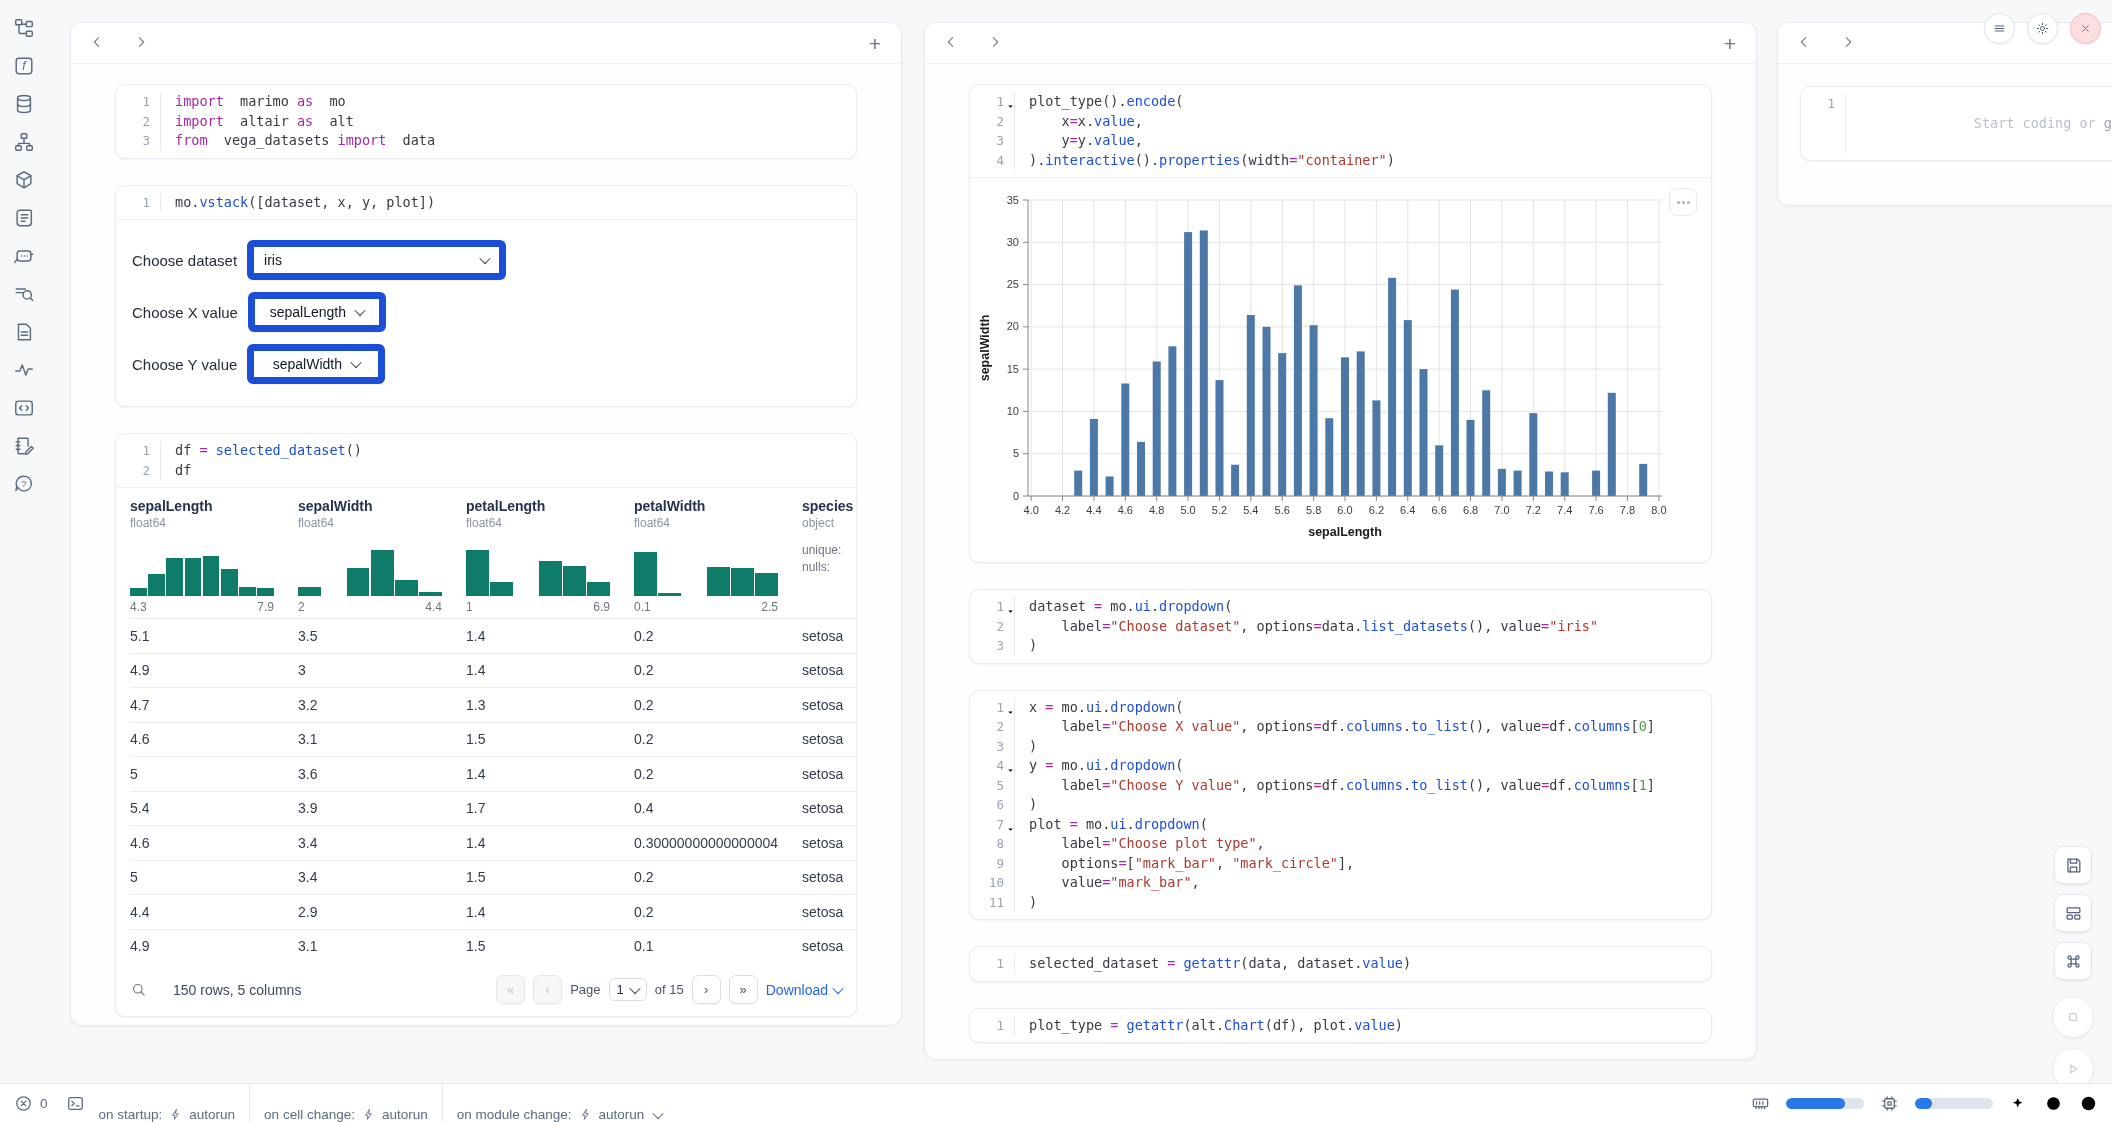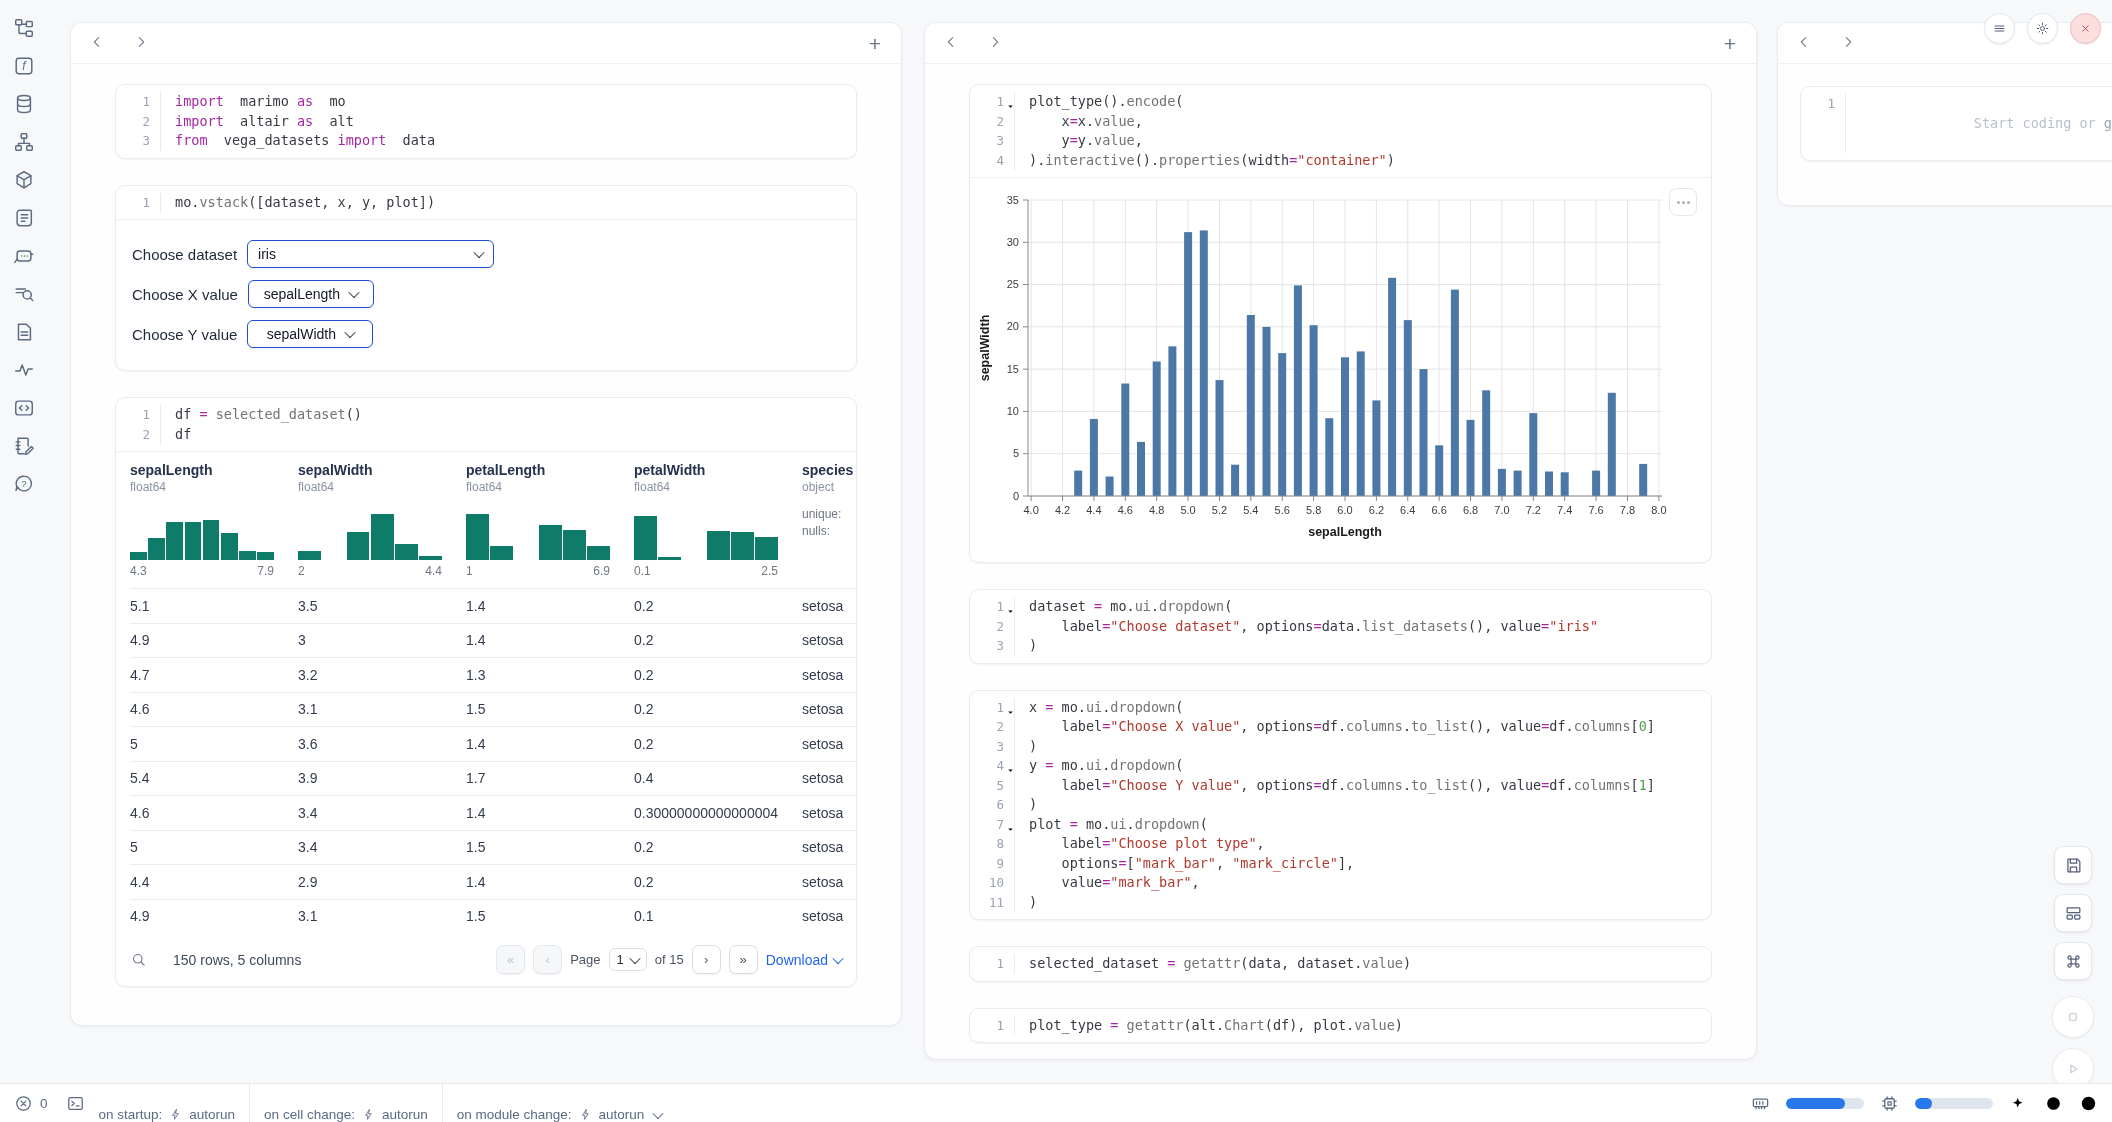--- a/index.html
+++ b/index.html
@@ -23,48 +23,48 @@
   .panel-body{padding:20px 44px 0 44px;}
 
   
   .cell{background:#fff;border:1px solid #e8ebf0;border-radius:10px;box-shadow:0 1px 2px rgba(16,24,40,.05);margin-bottom:26px;overflow:hidden;}
   .cell-code{font-family:"DejaVu Sans Mono","Liberation Mono",monospace;font-size:13.5px;line-height:19.5px;padding:7px 0;}
   .line{display:flex;position:relative;}
   .ln{width:34px;flex:0 0 34px;text-align:right;padding-right:10px;color:#9aa3b2;font-size:12.5px;user-select:none;}
   .fold{position:absolute;left:36px;top:5px;width:9px;height:9px;color:#a6aebb;}
   .lc{border-left:1px solid #e8eaee;padding-left:14px;flex:1;white-space:pre;color:#383a42;}
   .tk-kw{color:#a626a4;}
-  .tk-fn{color:#737373;}
+  .tk-fn{color:#1d4ed8;}
   .tk-str{color:#b0392e;}
   .tk-num{color:#50a14f;}
   .tk-op{color:#a626a4;}
   .cell-output{border-top:1px solid #edf0f4;}
 
   
   .ctl-wrap{padding:8px 0 10px 16px;}
   .ctl-row{display:flex;align-items:center;margin:12px 0;font-size:15px;color:#1f2937;}
   .ctl-label{margin-right:10px;}
-  .select{display:inline-flex;align-items:center;border:1px solid #1d4ed8;border-radius:6px;padding:5px 10px;font-size:14px;color:#111827;background:#fff;box-shadow:0 1px 1px rgba(0,0,0,.04);gap:10px;cursor:pointer;justify-content:center;min-width:104px;}
+  .select{display:inline-flex;align-items:center;border:7px solid #1d4ed8;border-radius:6px;padding:5px 10px;font-size:14px;color:#111827;background:#fff;box-shadow:0 1px 1px rgba(0,0,0,.04);gap:10px;cursor:pointer;justify-content:center;min-width:104px;}
   .select.wide{width:225px;justify-content:space-between;}
   .chev{width:7px;height:7px;border-right:1.7px solid #374151;border-bottom:1.7px solid #374151;transform:rotate(45deg) translate(-1px,-1px);flex:0 0 auto;}
 
   
   .tbl{padding:10px 14px 12px 14px;overflow:hidden;}
   .tbl-inner{width:860px;}
   .tbl-head{display:flex;}
   .tbl-col{width:168px;flex:0 0 168px;padding-right:24px;box-sizing:border-box;}
   .col-name{font-size:14px;font-weight:bold;color:#25324d;white-space:nowrap;overflow:hidden;}
   .col-type{font-size:12px;color:#8a93a2;margin-top:2px;white-space:nowrap;}
   .hist{display:flex;align-items:flex-end;height:52px;margin-top:14px;gap:1.5px;}
   .hist span{flex:1;background:#0f7c6a;}
   .range{display:flex;justify-content:space-between;font-size:12px;color:#6e7681;margin-top:4px;}
   .stats{margin-top:12px;font-size:12px;color:#6e7681;line-height:17px;white-space:nowrap;}
   .tbl-row{display:flex;height:33.5px;align-items:center;border-top:1px solid #e9ecf0;font-size:14px;color:#323c4d;}
   .tbl-row .td{width:168px;flex:0 0 168px;white-space:nowrap;overflow:hidden;}
-  .tbl-rows{margin-top:10px;}
+  .tbl-rows{margin-top:4px;}
   .tbl-foot{display:flex;align-items:center;margin-top:12px;gap:26px;font-size:14px;color:#3f4a5a;}
   .foot-search{width:17px;height:17px;color:#6e7987;}
   .pg-btn{width:27px;height:27px;border:1px solid #d8dee6;border-radius:7px;background:#fff;display:flex;align-items:center;justify-content:center;font-size:13px;color:#4b5563;box-shadow:0 1px 1px rgba(0,0,0,.05);cursor:pointer;}
   .pg-btn.disabled{color:#bcc4cf;background:#f6f7f9;border-color:#e4e8ee;}
   .pg-select{border:1px solid #d8dee6;border-radius:6px;padding:3px 7px;font-size:13px;display:inline-flex;gap:7px;align-items:center;cursor:pointer;color:#27303f;}
   .pg-text{font-size:13px;color:#4b5563;}
   .download{color:#2563eb;display:inline-flex;align-items:center;gap:6px;cursor:pointer;font-size:14px;}
   .download .chev{border-color:#2563eb;}
 
   

